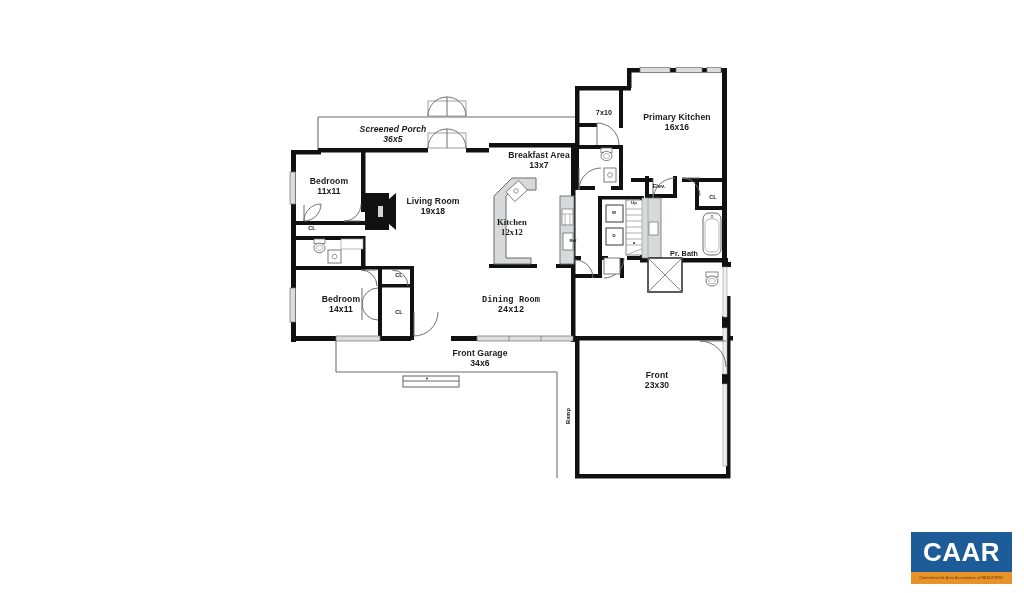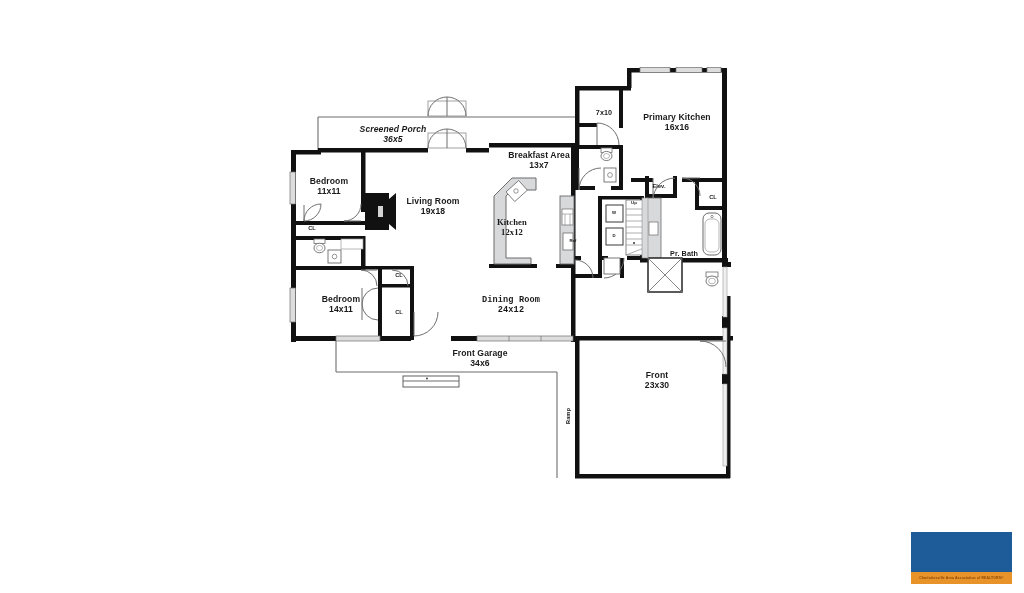--- a/index.html
+++ b/index.html
@@ -420,14 +420,15 @@
       <div class="label lbl-micro" style="left: 634px; top: 203px;">Up</div>
       <div class="label lbl-micro" style="left: 614px; top: 213px;">W</div>
       <div class="label lbl-micro" style="left: 614px; top: 236px;">D</div>
       <div class="label lbl-micro" style="left: 573px; top: 241px;">Ref</div>
       <div class="label lbl-vert lbl-tiny" style="left: 568px; top: 416px;">Ramp</div>
     </div>
 
 </div>
 
 <div id="caar-logo">
+  <div id="caar-wordmark">CAAR</div>
   <div id="caar-tagline">Charlottesville Area Association of REALTORS®</div>
 </div>
 
 </body></html>

